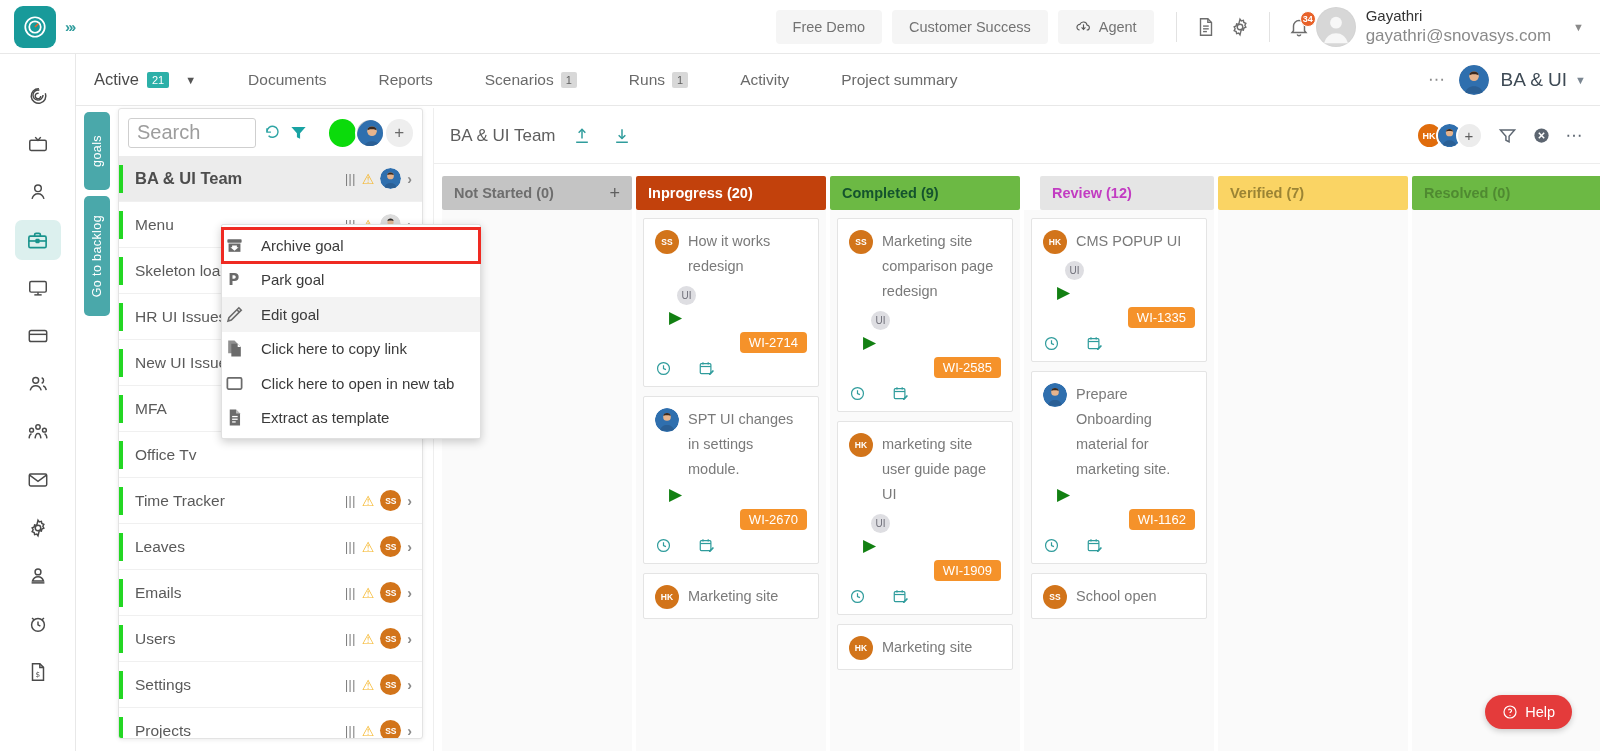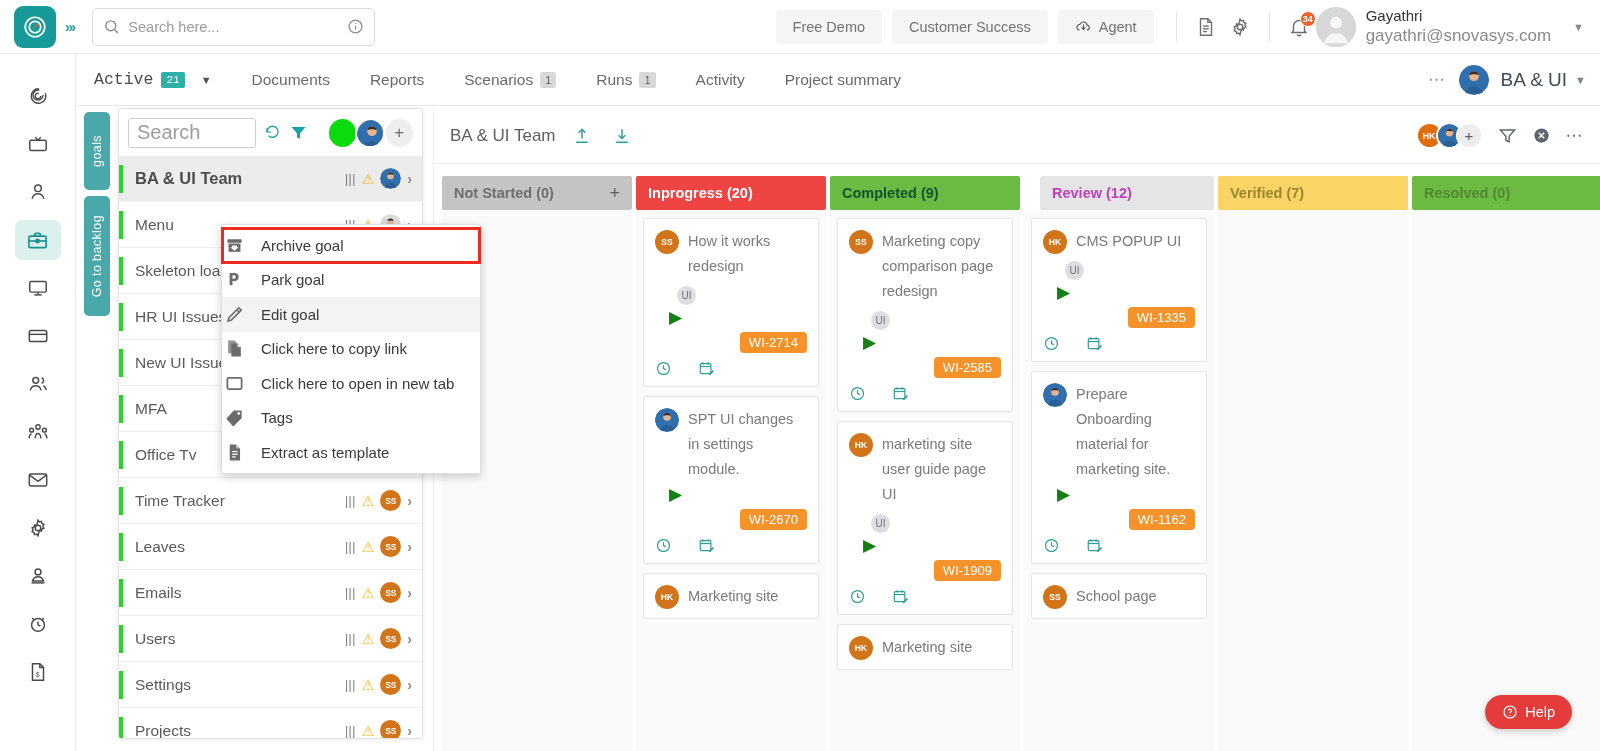--- a/index.html
+++ b/index.html
@@ -58,26 +58,26 @@
   .user-name { font-size: 15px; color: #333; }
   .user-mail { font-size: 17px; color: #8a8a8a; }
   .caret-dn { margin-left: 22px; color: #8a8a8a; font-size: 11px; cursor: pointer; }
 
   
   .navbar {
     position: absolute; top: 54px; left: 76px; width: 1524px; height: 52px;
     background: #fff; border-bottom: 1px solid #e8e8e8;
     display: flex; align-items: center;
   }
-  .nav-active { display: flex; align-items: center; gap: 8px; margin-left: 18px; font-family: Liberation Mono, monospace; }
+  .nav-active { display: flex; align-items: center; gap: 8px; margin-left: 18px; }
   .nav-active .lbl { font-size: 16.5px; color: #4a4a4a; }
   .cnt-teal { background: #2cb0a8; color: #fff; font-size: 11px; padding: 2px 5px; border-radius: 2px; }
   .nav-caret { margin-left: 16px; color: #555; font-size: 11px; cursor: pointer; }
   .navitem {
-    font-size: 15.5px; color: #6a6a6a; margin-left: 40px; cursor: pointer;
+    font-size: 15.5px; color: #6a6a6a; margin-left: 52px; cursor: pointer;
     display: flex; align-items: center; gap: 7px; white-space: nowrap;
   }
   .cnt-gray { background: #d8d8d8; color: #5e5e5e; font-size: 11px; padding: 2px 5px; border-radius: 2px; }
   .nav-right { margin-left: auto; display: flex; align-items: center; padding-right: 14px; gap: 12px; }
   .dots { color: #8c8c8c; letter-spacing: 1.5px; font-size: 17px; cursor: pointer; }
   .proj-name { font-size: 19px; color: #3e4a55; display: flex; align-items: center; gap: 8px; cursor: pointer; }
 
   
   .rail {
     position: absolute; top: 54px; left: 0; width: 76px; height: 697px;
@@ -223,36 +223,20 @@
   <div class="topbar">
     <div class="brand-logo">
       <svg width="26" height="26" viewBox="0 0 24 24" fill="none" stroke="#ffffff" stroke-width="1.6">
         <circle cx="12" cy="12" r="9"></circle>
           <circle cx="12" cy="12" r="5.3"></circle>
         <line x1="12" y1="12" x2="15" y2="9" stroke="#e8622a" stroke-width="1.6"></line>
       </svg>
     </div>
     <div class="chev-expand">»›</div>
 
-    <div class="searchbox">
-      <span>
-        <svg width="17" height="17" viewBox="0 0 24 24" fill="none" stroke="#8d8d8d" stroke-width="2">
-          <circle cx="11" cy="11" r="7"></circle>
-            <line x1="16.5" y1="16.5" x2="21" y2="21"></line>
-        </svg>
-      </span>
-      <input type="text" placeholder="Search here..." style="">
-      <span>
-        <svg width="17" height="17" viewBox="0 0 24 24" fill="none" stroke="#8d8d8d" stroke-width="1.8">
-          <circle cx="12" cy="12" r="9"></circle>
-            <line x1="12" y1="11" x2="12" y2="16.5"></line>
-            <circle cx="12" cy="7.8" r=".9" fill="#8d8d8d" stroke="none"></circle>
-        </svg>
-      </span>
-    </div>
 
     <div class="hdr-right">
       <div class="pillbtn">
         <span>Free Demo</span>
       </div>
       <div class="pillbtn">
         <span>Customer Success</span>
       </div>
       <div class="pillbtn">
         <span>
@@ -637,29 +621,20 @@
         </span>
     <span>Click here to copy link</span>
       </div>
       <div class="ctx-item">
         <span class="ctx-ico">
           <svg width="19" height="19" viewBox="0 0 24 24" fill="none" stroke="#6b6b6b" stroke-width="2.2">
             <rect x="3" y="5" width="18" height="14" rx="1.5"></rect>
           </svg>
         </span>
     <span>Click here to open in new tab</span>
-      </div>
-      <div class="ctx-item">
-        <span class="ctx-ico">
-          <svg width="19" height="19" viewBox="0 0 24 24" fill="#6b6b6b">
-            <path d="M11 3H21v10l-9.5 9.5a1.4 1.4 0 0 1-2 0L2.5 14.5a1.4 1.4 0 0 1 0-2z"></path>
-            <circle cx="17.3" cy="6.8" r="1.7" fill="#fff"></circle>
-          </svg>
-        </span>
-    <span>Tags</span>
       </div>
       <div class="ctx-item">
         <span class="ctx-ico">
           <svg width="19" height="19" viewBox="0 0 24 24" fill="#6b6b6b">
             <path d="M6 2h8l5 5v15H6z"></path>
             <polygon points="14,2 14,7 19,7" fill="#fff" opacity=".55"></polygon>
             <g fill="#fff">
               <rect x="9" y="10" width="7" height="1.6"></rect>
               <rect x="9" y="13.4" width="7" height="1.6"></rect>
               <rect x="9" y="16.8" width="4.5" height="1.6"></rect>
@@ -718,21 +693,21 @@
 
     <div class="columns" id="board-columns">
         <div class="col">
           <div class="col-head" style="background:#c4c4c4;color:#6e6e6e;">
       <span>Not Started (0)</span>
             <span class="col-plus">+</span>
           </div>
     <div class="col-body"></div>
         </div>
         <div class="col">
-          <div class="col-head" style="background:#ef4444;color:#ffffff;text-align:right;">
+          <div class="col-head" style="background:#c2410c;color:#ffffff;text-align:right;">
       <span>Inprogress (20)</span>
           </div>
     <div class="col-body">
             <div class="card">
       <div class="card-top">
                 <span class="card-av">SS</span>
         <span class="card-title">How it works redesign</span>
               </div>
       <span class="tag-ui">UI</span><div class="play-ico">▶</div>
         <span class="wi-badge">WI-2714</span>
@@ -794,21 +769,21 @@
           </div>
         </div>
         <div class="col">
           <div class="col-head" style="background:#6cb944;color:#14532d;">
       <span>Completed (9)</span>
           </div>
     <div class="col-body">
             <div class="card">
       <div class="card-top">
                 <span class="card-av">SS</span>
-        <span class="card-title">Marketing copy comparison page redesign</span>
+        <span class="card-title">Marketing site comparison page redesign</span>
               </div>
       <span class="tag-ui">UI</span><div class="play-ico">▶</div>
         <span class="wi-badge">WI-2585</span>
         <div class="card-foot">
           <span>
                   <svg width="17" height="17" viewBox="0 0 24 24" fill="none" stroke="#2f9c9c" stroke-width="1.7">
                     <circle cx="12" cy="12" r="8.4"></circle>
                     <polyline points="12,7.4 12,12 15.4,13.6"></polyline>
                   </svg>
                 </span>
@@ -911,21 +886,21 @@
                     <line x1="7" y1="3.2" x2="7" y2="6.4"></line>
                     <line x1="14.4" y1="3.2" x2="14.4" y2="6.4"></line>
                     <path d="M21 14l1.6 1.6L17.4 21H15.6v-1.8z" fill="#2f9c9c" stroke="none"></path>
                   </svg>
                 </span>
         </div>
             </div>
             <div class="card">
       <div class="card-top">
                 <span class="card-av">SS</span>
-        <span class="card-title">School page</span>
+        <span class="card-title">School open</span>
               </div>
       </div>
           </div>
         </div>
         <div class="col">
           <div class="col-head" style="background:#fad464;color:#9b8434;">
       <span>Verified (7)</span>
           </div>
     <div class="col-body"></div>
         </div>

